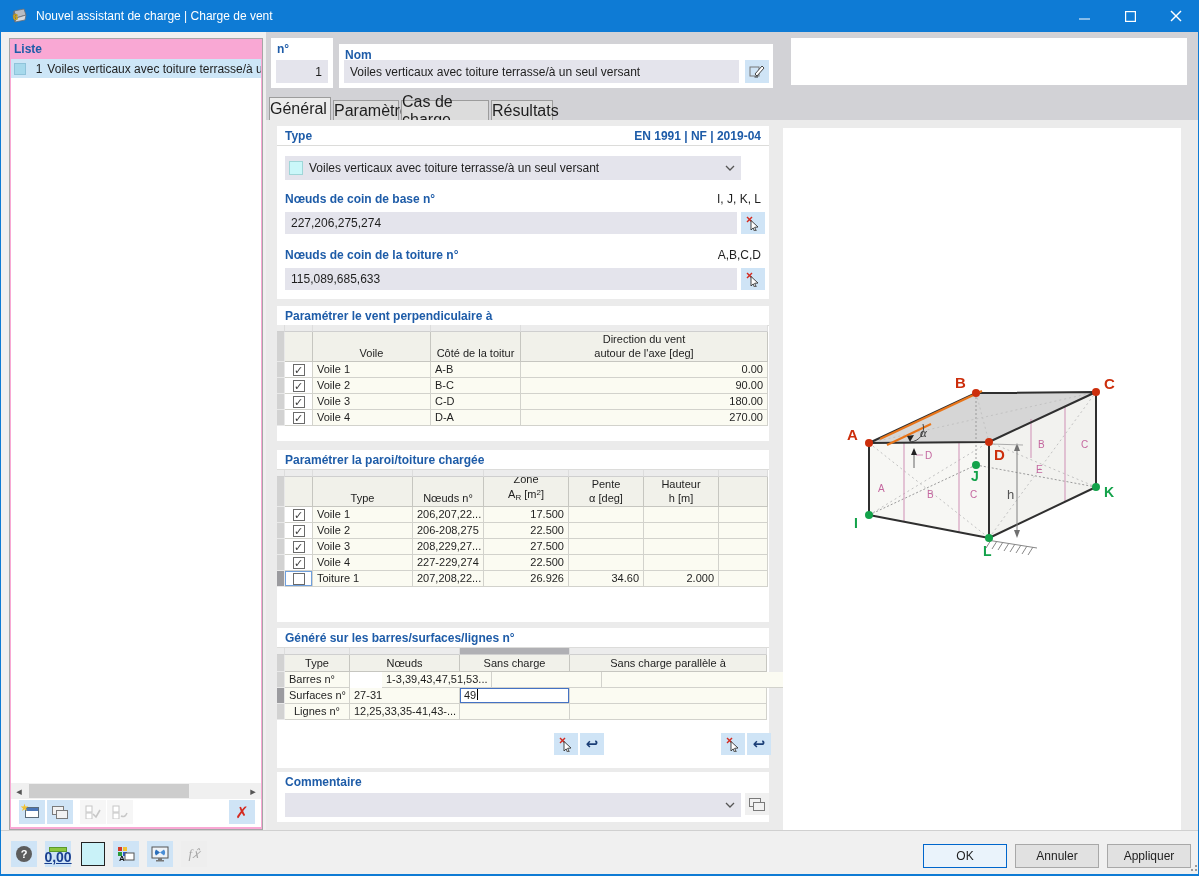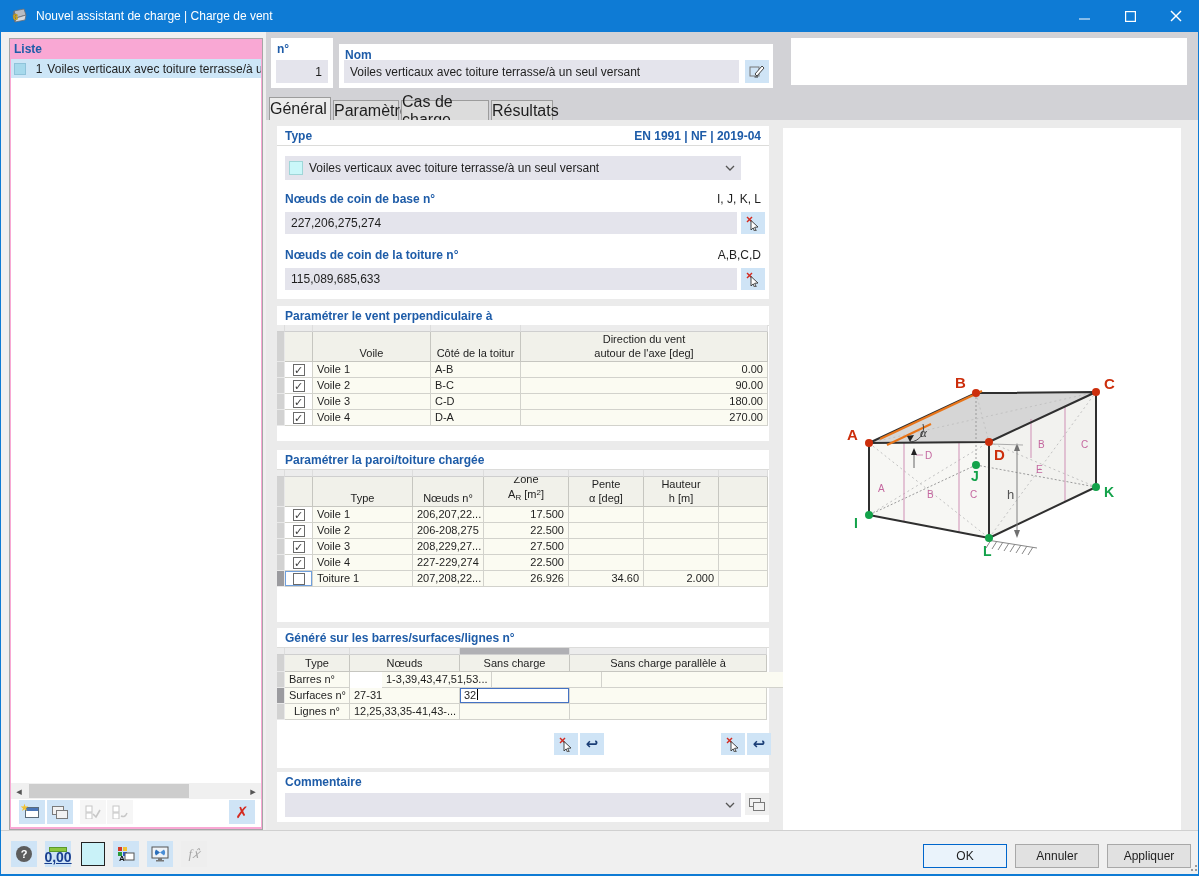--- a/index.html
+++ b/index.html
@@ -464,21 +464,21 @@
         <div class="gut"></div>
         <div class="tcell" style="width: 65px; text-align: left;"><span>Barres n°</span></div>
         <div class="tcell" style="width: 110px; text-align: left; margin-left: 32px;"><span>1-3,39,43,47,51,53...</span></div>
         <div class="tcell" style="width: 110px; text-align: left;"></div>
         <div class="tcell" style="width: 197px; text-align: left;"></div>
       </div>
       <div class="trow">
         <div class="gut cur"></div>
         <div class="tcell" style="width: 65px; text-align: left;"><span>Surfaces n°</span></div>
         <div class="tcell" style="width: 110px; text-align: left;"><span>27-31</span></div>
-        <div class="tcell editing" style="width: 110px; text-align: left;"><span>32</span><span class="caret"></span></div>
+        <div class="tcell editing" style="width: 110px; text-align: left;"><span>49</span><span class="caret"></span></div>
         <div class="tcell" style="width: 197px; text-align: left;"></div>
       </div>
       <div class="trow">
         <div class="gut"></div>
         <div class="tcell" style="width: 65px; text-align: center;"><span>Lignes n°</span></div>
         <div class="tcell" style="width: 110px; text-align: left;"><span>12,25,33,35-41,43-...</span></div>
         <div class="tcell" style="width: 110px; text-align: left;"></div>
         <div class="tcell" style="width: 197px; text-align: left;"></div>
       </div>
     </div>

